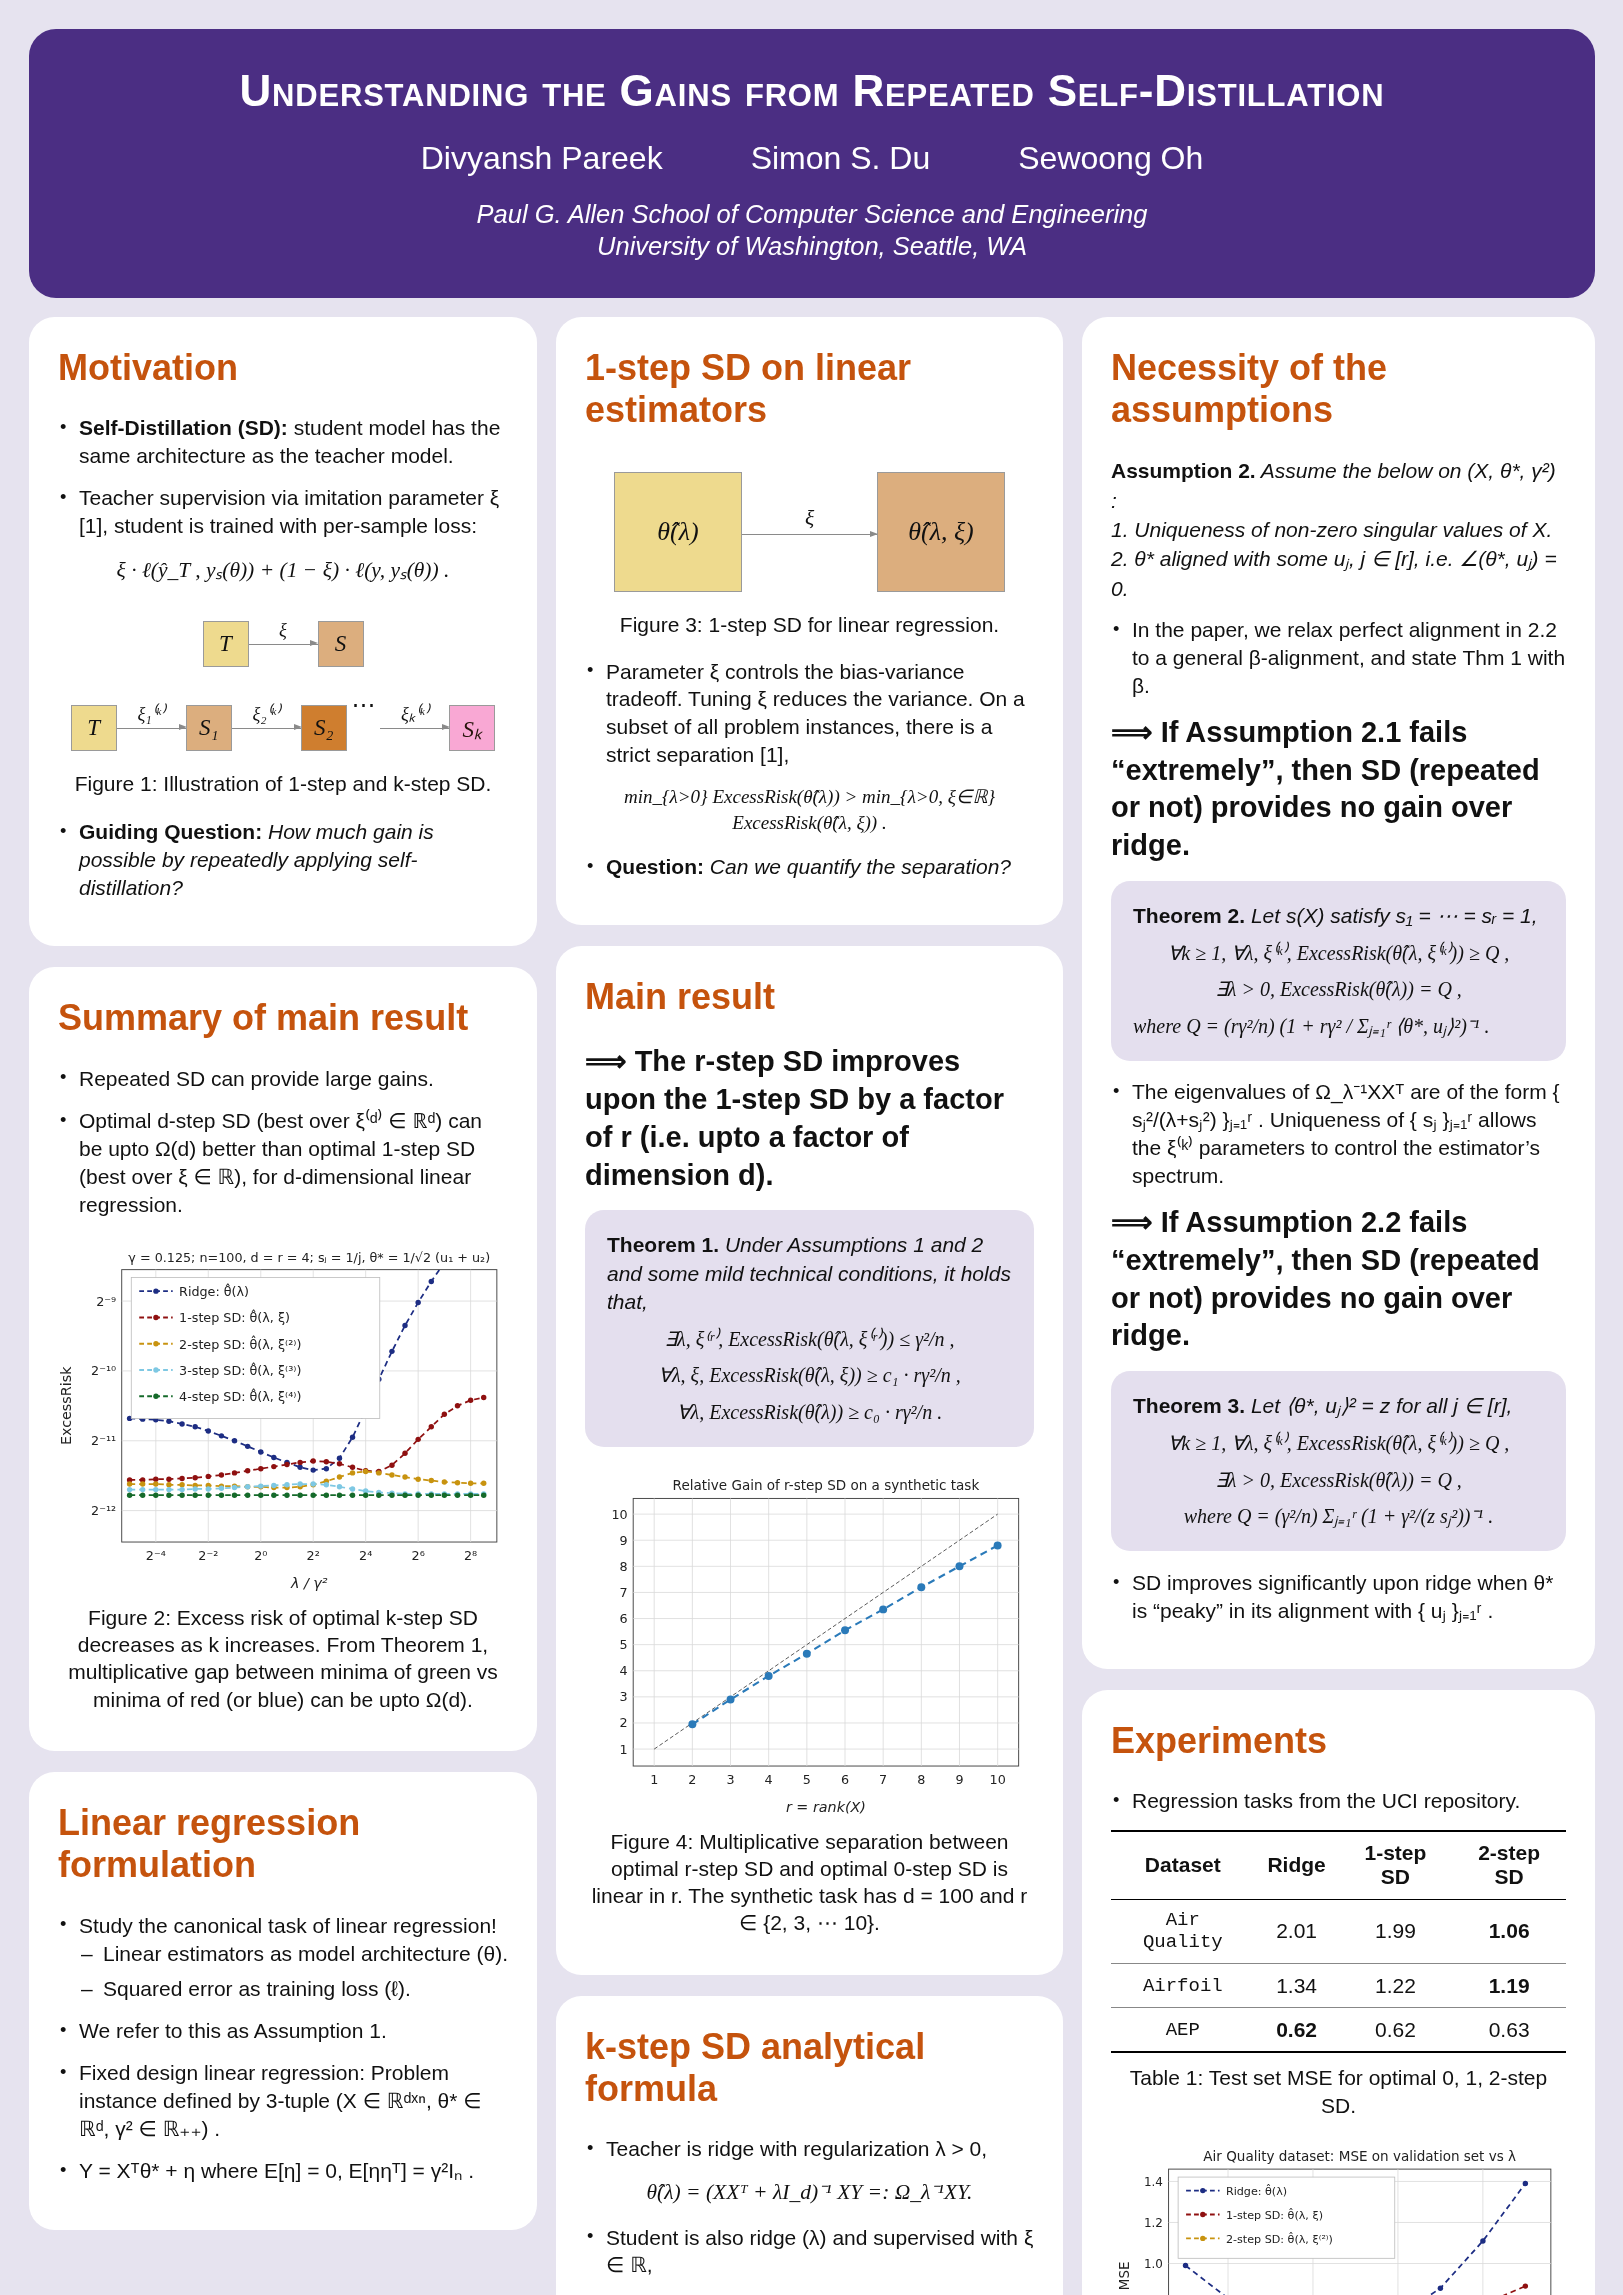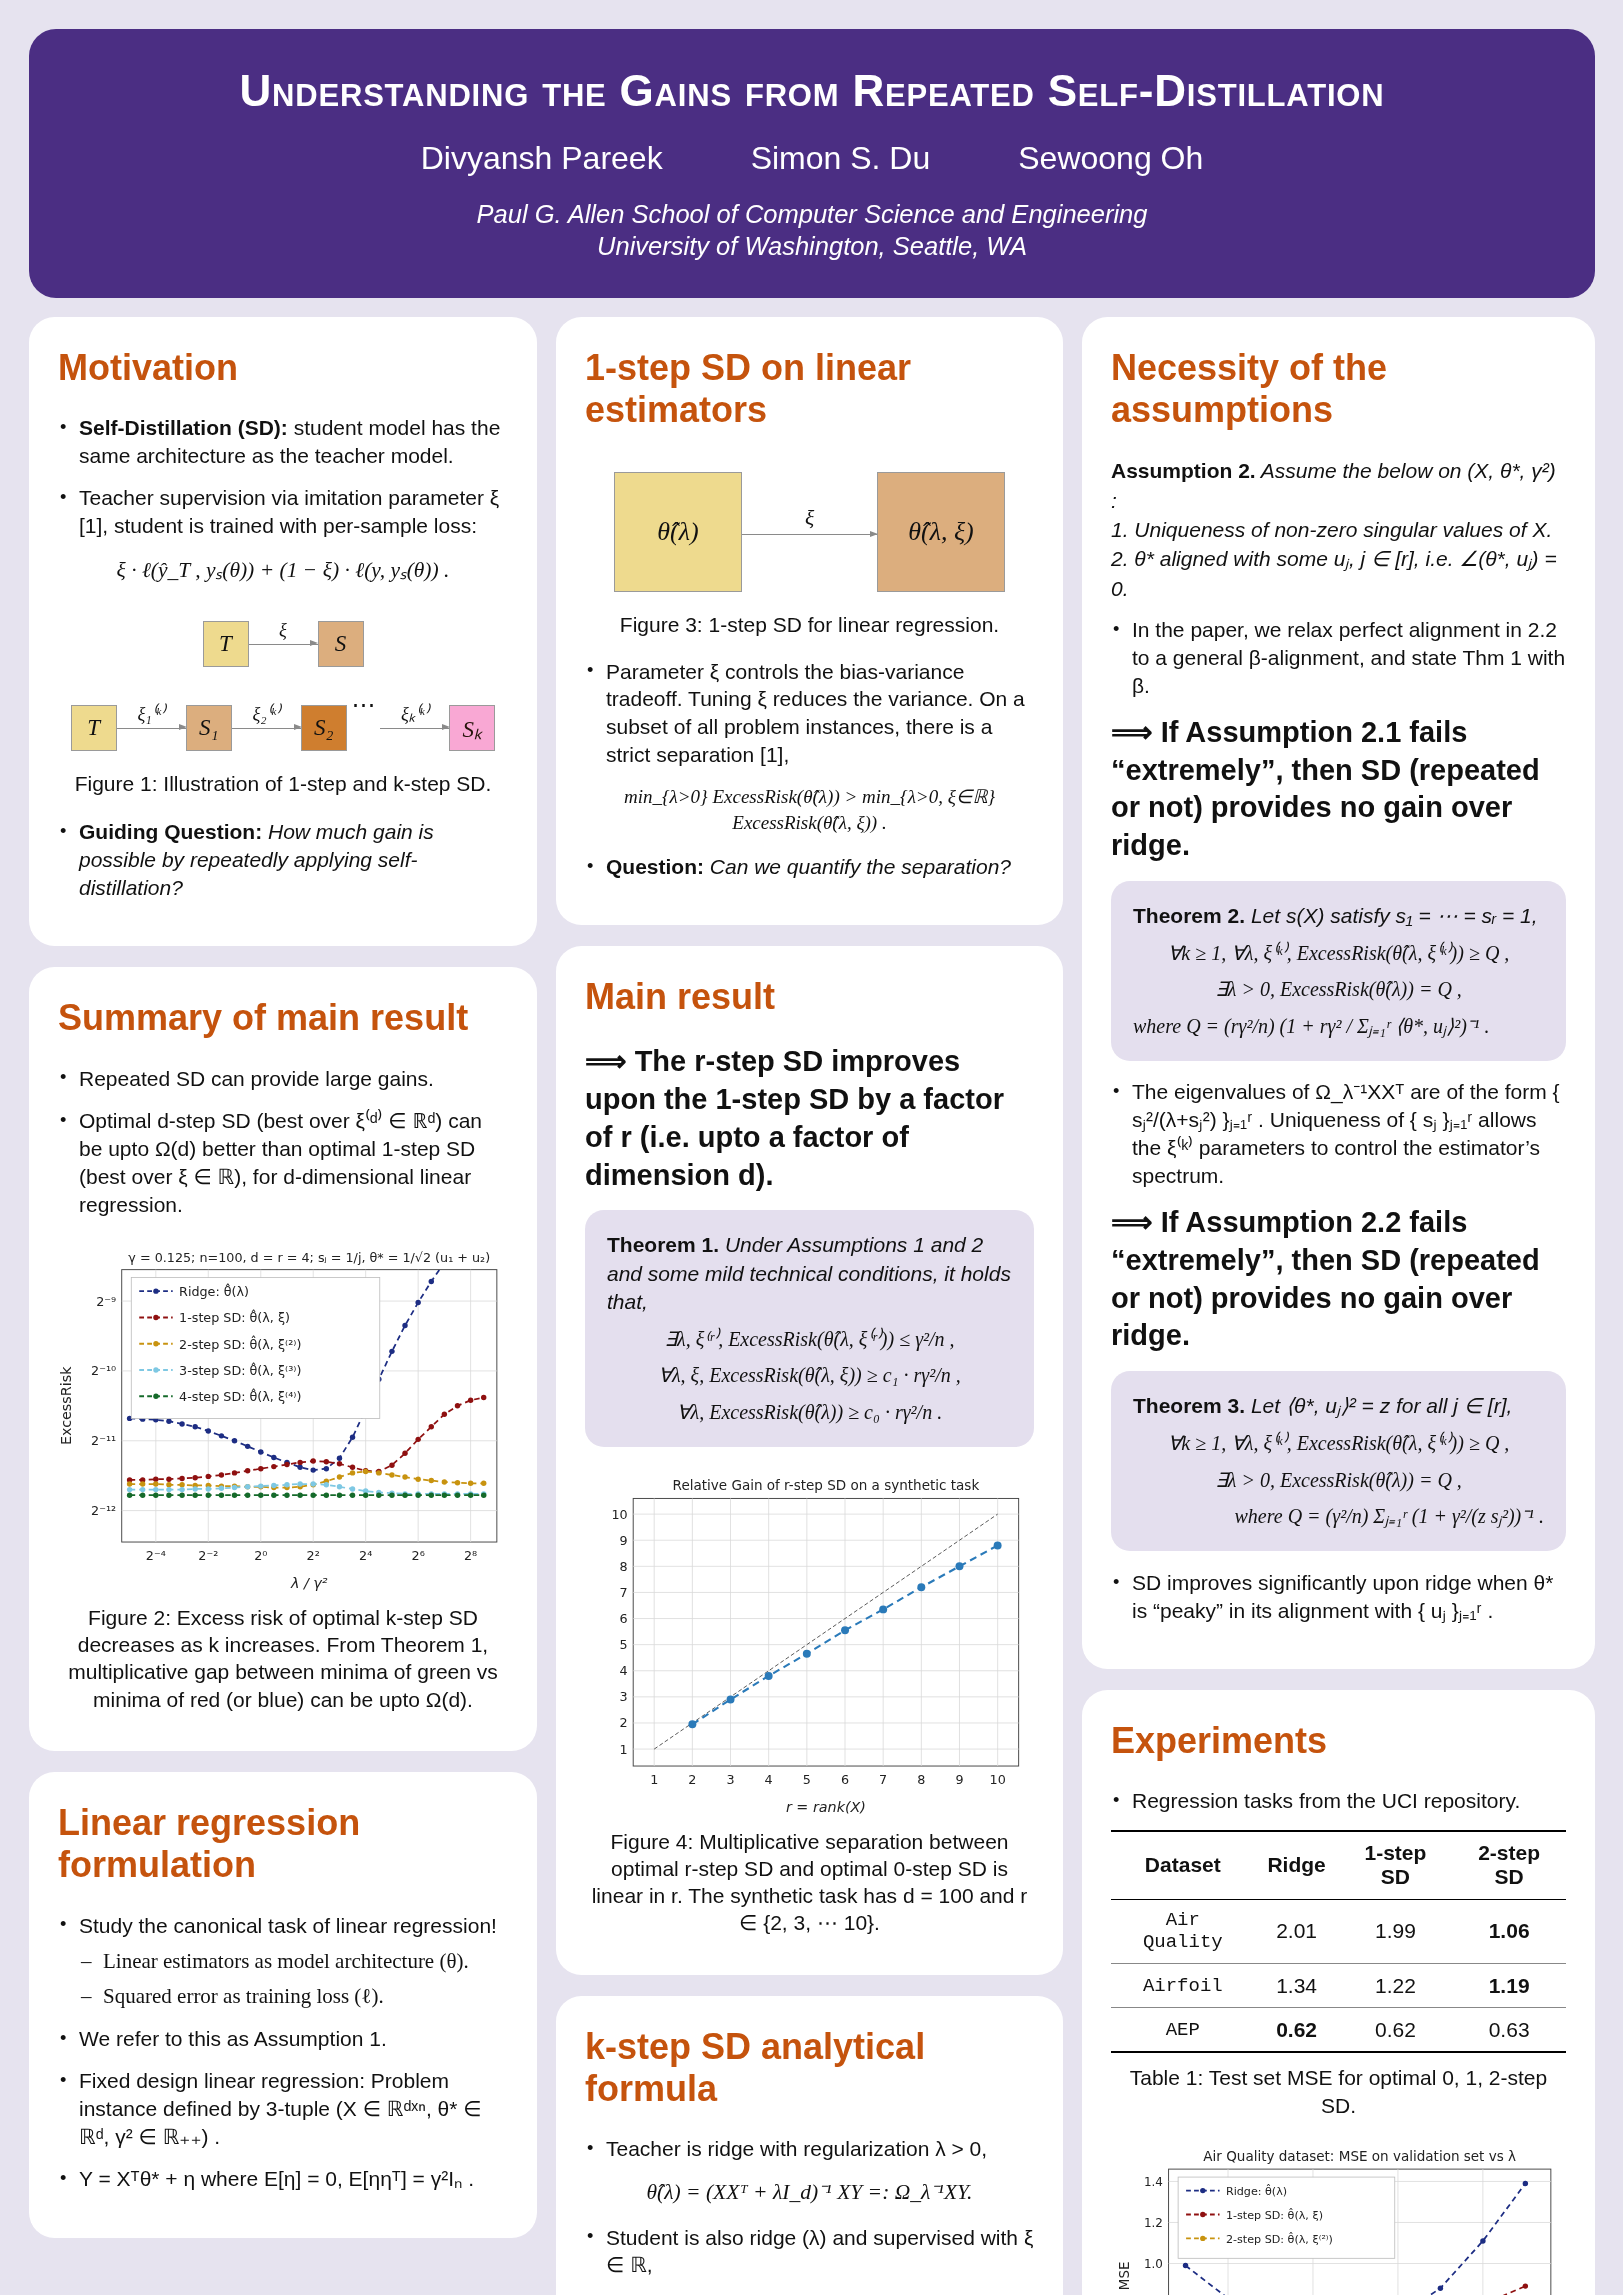--- a/index.html
+++ b/index.html
@@ -32,21 +32,21 @@
   .affil{ font-style:italic; font-size:25.5px; margin-top:22px; line-height:1.25; }
 
   .cols{ display:grid; grid-template-columns:1fr 1fr 1fr; gap:19px; margin:0 29px; align-items:start;}
   .col{ display:flex; flex-direction:column; gap:21px; }
   .card{ background:#ffffff; border-radius:25.5px; padding:30px 29px; }
   h2.sec{ color:#c5530d; font-size:36px; font-weight:bold; margin:0 0 25.5px 0; }
 
   ul.b{ list-style:none; padding-left:21px; font-size:21px; line-height:1.33; }
   ul.b>li{ margin-bottom:14.3px; position:relative; }
   ul.b>li::before{ content:"•"; position:absolute; left:-19px; top:0.8px; font-size:18.3px; }
-  ul.dash{ list-style:none; padding-left:24px; margin-top:9px;font-family:Liberation Serif, serif;}
+  ul.dash{ list-style:none; padding-left:24px; margin-top:1px;}
   ul.dash>li{ margin-bottom:6.4px; position:relative;}
   ul.dash>li::before{ content:"–"; position:absolute; left:-22px; }
   .bold{ font-weight:bold; }
   .it{ font-style:italic; }
 
   .formula{
     font-family:"Liberation Serif", serif; font-style:italic;
     text-align:center; font-size:21.5px; margin:9.6px 0 16px 0; line-height:1.4;
   }
   .thm{
@@ -519,21 +519,21 @@
         <div class="fline" style="text-align:left;">where Q = (rγ²/n) (1 + rγ² / Σⱼ₌₁ʳ ⟨θ*, uⱼ⟩²)⁻¹ .</div>
       </div>
       <ul class="b">
         <li>The eigenvalues of Ω_λ⁻¹XXᵀ are of the form { sⱼ²/(λ+sⱼ²) }ⱼ₌₁ʳ . Uniqueness of { sⱼ }ⱼ₌₁ʳ allows the ξ⁽ᵏ⁾ parameters to control the estimator’s spectrum.</li>
       </ul>
       <div class="imp">⟹ If Assumption 2.2 fails “extremely”, then SD (repeated or not) provides no gain over ridge.</div>
       <div class="thm">
         <span class="lead">Theorem 3.</span><span> Let ⟨θ*, uⱼ⟩² = z for all j ∈ [r],</span>
         <div class="fline">∀k ≥ 1, ∀λ, ξ⁽ᵏ⁾,  ExcessRisk(θ̂(λ, ξ⁽ᵏ⁾)) ≥ Q ,</div>
         <div class="fline">∃λ &gt; 0,  ExcessRisk(θ̂(λ)) = Q ,</div>
-        <div class="fline" style="text-align:right;">where Q = (γ²/n) Σⱼ₌₁ʳ (1 + γ²/(z sⱼ²))⁻¹ .</div>
+        <div class="fline" style="text-align:center;">where Q = (γ²/n) Σⱼ₌₁ʳ (1 + γ²/(z sⱼ²))⁻¹ .</div>
       </div>
       <ul class="b">
         <li>SD improves significantly upon ridge when θ* is “peaky” in its alignment with { uⱼ }ⱼ₌₁ʳ .</li>
       </ul>
     </div>
 
     <div class="card">
       <h2 class="sec">Experiments</h2>
       <ul class="b">
         <li>Regression tasks from the UCI repository.</li>

